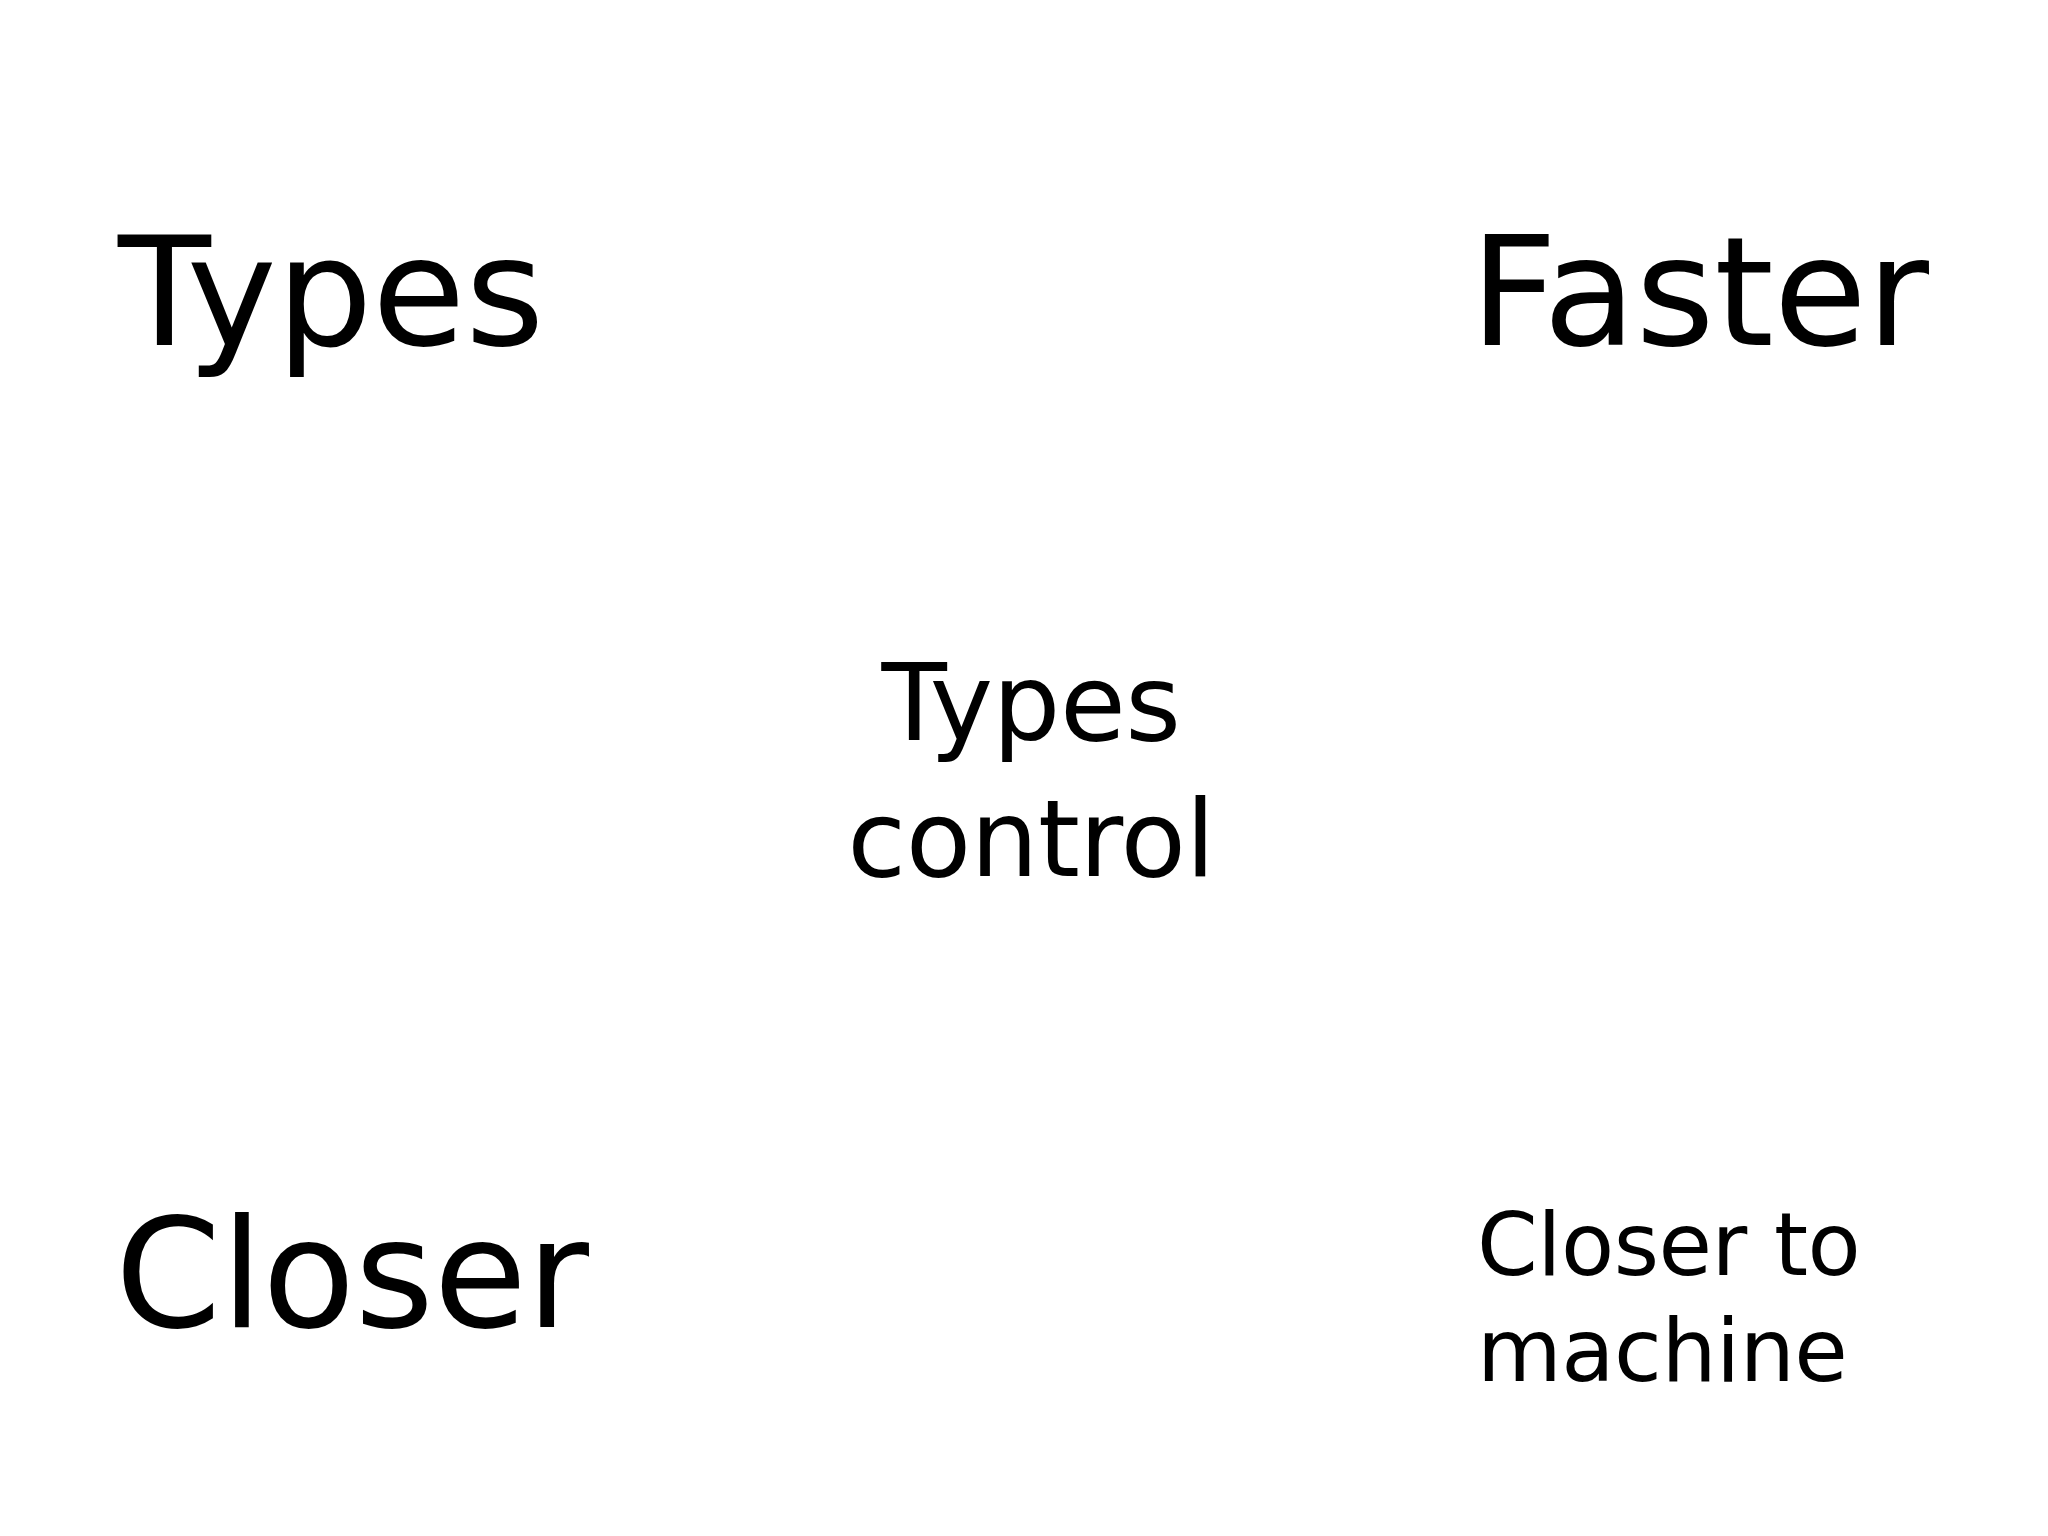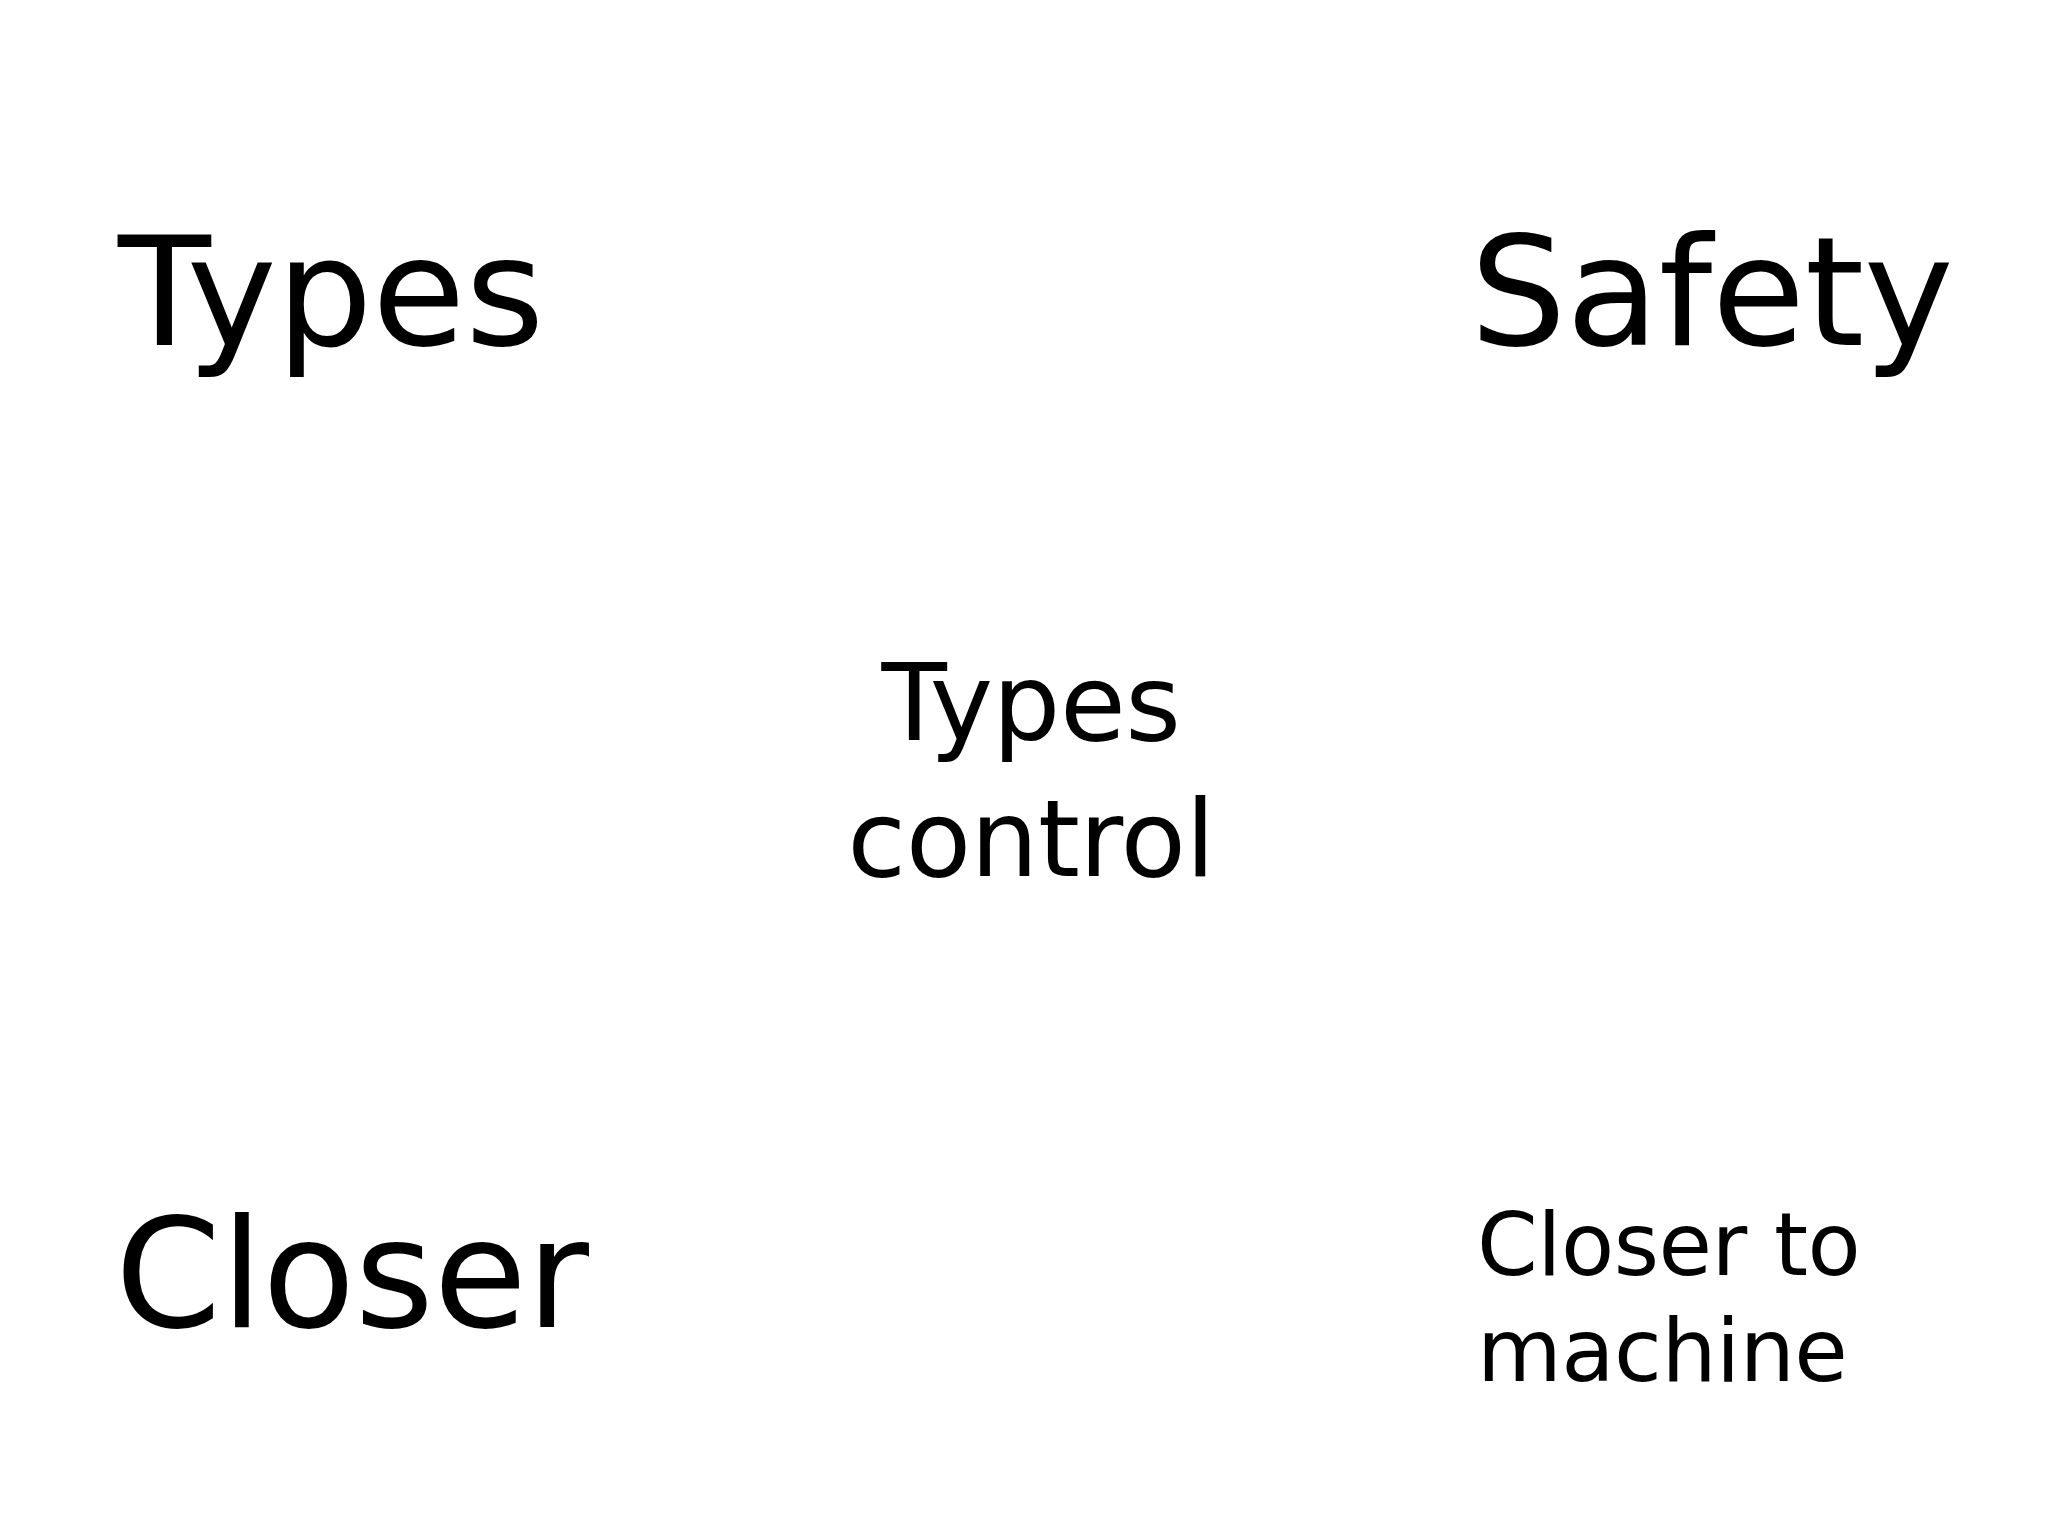--- a/index.html
+++ b/index.html
@@ -73,21 +73,21 @@
     text-align: left;
   }
 </style>
 </head>
 <body>
 
 <div class="slide">
 
   <div class="label label--types">Types</div>
 
-  <div class="label label--safety">Safety</div>
+  <div class="label label--safety">Faster</div>
 
   <div class="label label--control">Types
 control</div>
 
   <div class="label label--faster">Closer</div>
 
   <div class="label label--machine">Closer to
 machine</div>
 
 </div>

